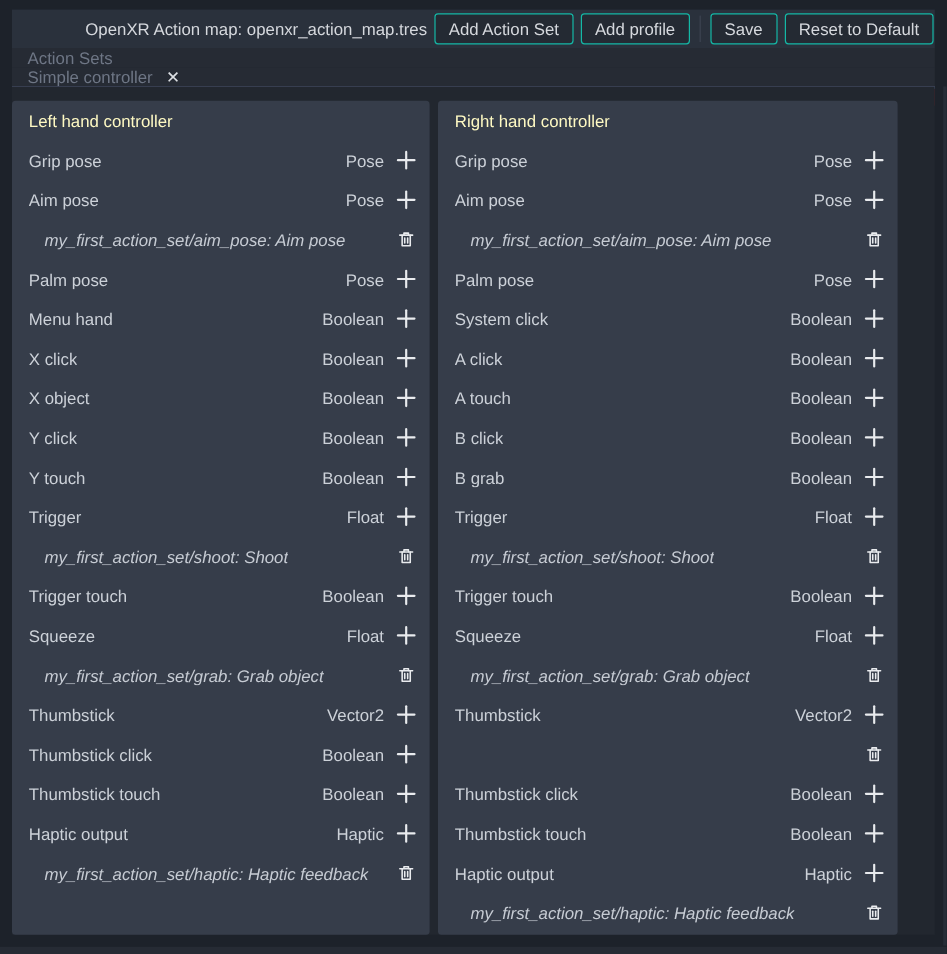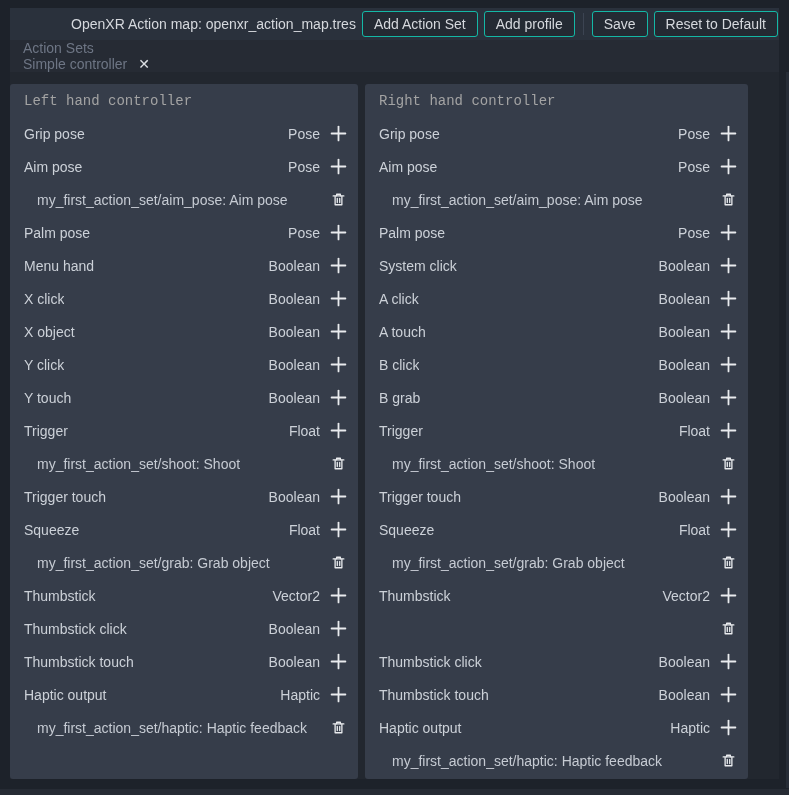--- a/index.html
+++ b/index.html
@@ -49,22 +49,22 @@
     position:absolute;top:12px;background:#363d4a;border-radius:3px;
     overflow:hidden;box-sizing:border-box;
   }
   .panel.left{left:0;width:348px;height:695px;}
   .panel.right{left:355px;width:383px;height:695px;}
   .row{
     height:33px;display:flex;align-items:center;
     padding:0 8px 0 14px;box-sizing:border-box;
   }
   .row-label{font-size:14px;color:#ccd1d8;white-space:nowrap;overflow:hidden;}
-  .row.header .row-label{color:#a3a3a3;font-family:Liberation Mono, monospace;}
-  .row.binding{padding-left:27px;}
+  .row.header .row-label{color:#fef9c3;}
+  .row.binding{padding-left:27px;font-style:italic;}
   .row.binding .row-label{color:#c6cbd3;}
   .spacer{flex:1 1 auto;}
   .type-label{font-size:14px;color:#ccd1d8;margin-right:6px;white-space:nowrap;}
   .icon-btn{
     width:24px;height:24px;display:flex;align-items:center;justify-content:center;
     flex:0 0 auto;cursor:default;background:transparent;border:none;padding:0;
   }
   .icon-btn svg{display:block;}
   
   .bottom-strip{

